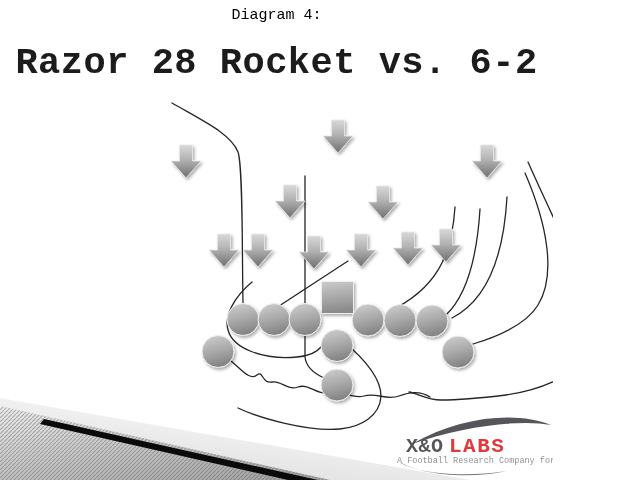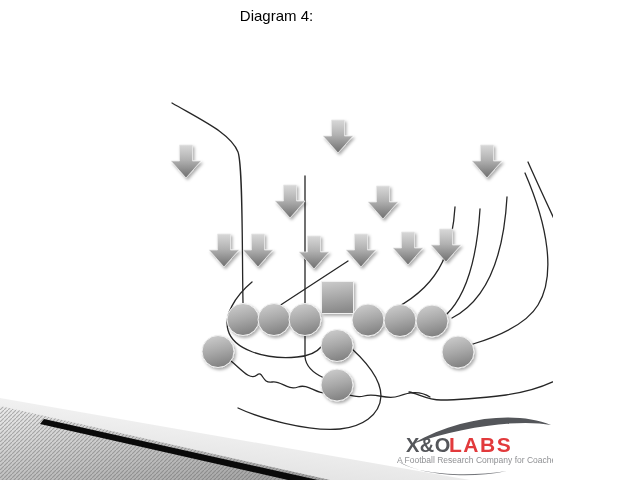--- a/index.html
+++ b/index.html
@@ -1,18 +1,18 @@
 <!DOCTYPE html>
 <html><head>
 <meta charset="utf-8">
 <style>
   html,body{margin:0;padding:0;background:#ffffff;}
   .slide{
     position:relative;width:553px;height:480px;background:#ffffff;overflow:hidden;
-    font-family:Liberation Sans, sans-serif;
+    font-family:Liberation Mono, monospace;
   }
   .caption{
     position:absolute;top:7px;left:0;width:100%;text-align:center;
     font-size:15px;color:#000000;
   }
   .title{
     position:absolute;top:42px;left:0;width:100%;text-align:center;
     font-size:37px;font-weight:bold;color:#1c1c1c;letter-spacing:0.5px;
   }
   .diagram-svg{position:absolute;left:0;top:0;}
@@ -22,20 +22,21 @@
   .logo-main{font-weight:bold;font-size:20px;letter-spacing:0.5px;}
   .logo-labs{font-weight:bold;font-size:21px;letter-spacing:1.5px;}
   .logo-tagline{font-size:8.5px;}
 </style>
 </head>
 <body>
 
 <div class="slide">
 
   <div class="caption">Diagram 4:</div>
+  <div class="title">Razor 28 Rocket vs. 6-2</div>
 
   <svg class="diagram-svg" width="643" height="480" viewBox="0 0 643 480">
     <defs>
       <linearGradient id="arrowGrad" x1="0" y1="0" x2="0" y2="1">
         <stop offset="0" stop-color="#d8d8d8"></stop>
         <stop offset="0.45" stop-color="#b2b2b2"></stop>
         <stop offset="1" stop-color="#6e6e6e"></stop>
       </linearGradient>
       <linearGradient id="playerGrad" x1="0.1" y1="0" x2="0.35" y2="1">
         <stop offset="0" stop-color="#cfcfcf"></stop>

